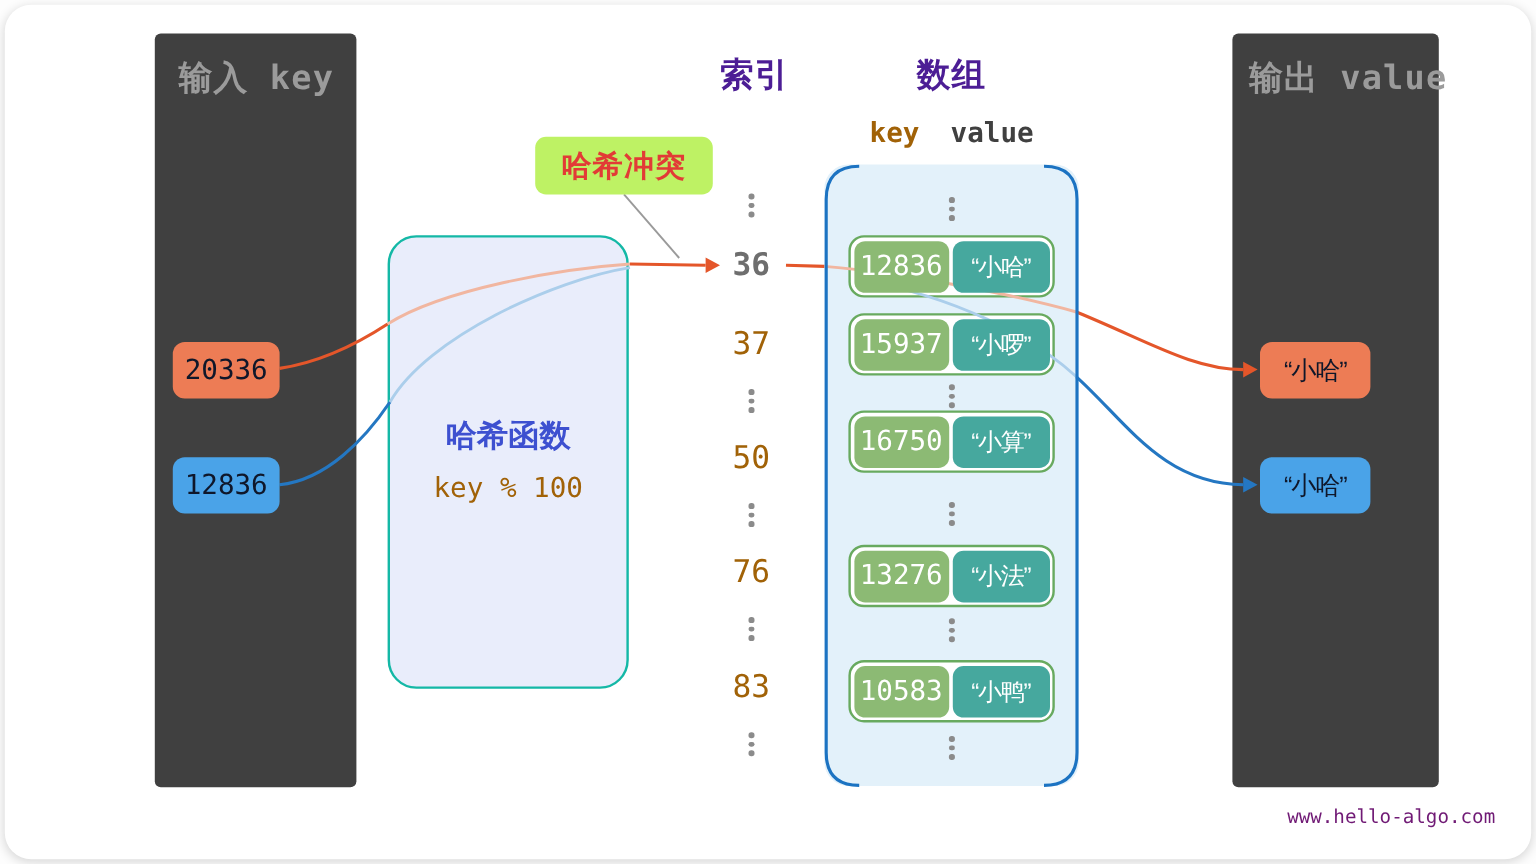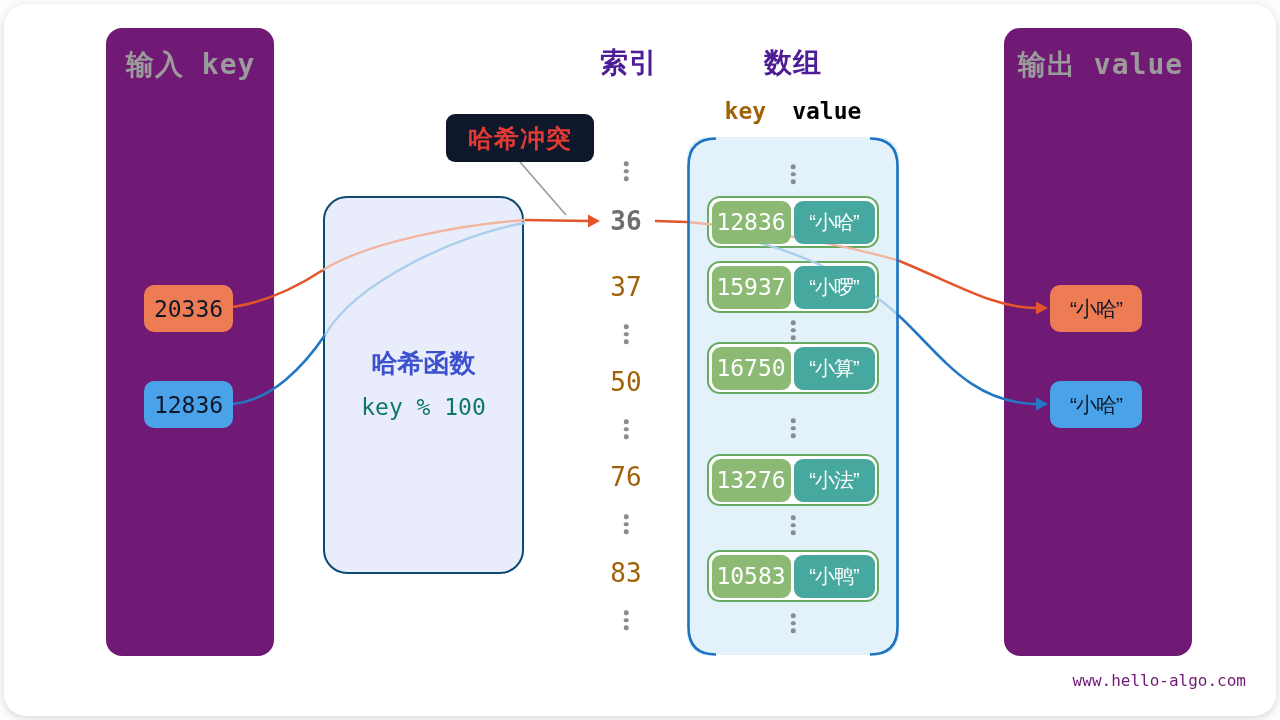--- a/index.html
+++ b/index.html
@@ -4,52 +4,52 @@
 <style>
   * { margin:0; padding:0; box-sizing:border-box; }
   html,body { width:1280px; height:720px; background:#fdfdfd; overflow:hidden;
               font-family:"Liberation Sans","DejaVu Sans",sans-serif; }
   .card { position:absolute; left:4px; top:4px; width:1272px; height:712px;
           background:#ffffff; border-radius:22px;
           box-shadow:0 2px 9px rgba(0,0,0,.16); }
   .mono { font-family:"DejaVu Sans Mono","Liberation Mono",monospace; }
 
   
-  .panel { position:absolute; background:#701a75; border-radius:16px; }
+  .panel { position:absolute; background:#404040; border-radius:5px;margin-left:23px; }
   .panel-title { position:absolute; left:20px; top:18px; font-size:28px; font-weight:bold;
                  color:#9b9b9b; letter-spacing:1px; white-space:nowrap;
                  font-family:"DejaVu Sans Mono","Liberation Mono",monospace; }
 
   .chip { position:absolute; width:89px; height:47px; border-radius:10px; z-index:6;
           display:flex; align-items:center; justify-content:center;
           color:#0f172a; font-size:23px; }
   .chip.orange { background:#ed7c55; }
   .chip.blue   { background:#4aa3e8; }
 
   
   .hashbox { position:absolute; left:319px; top:192px; width:201px; height:378px;
-             background:#e9edfb; border:2px solid #0c4a6e; border-radius:24px; }
+             background:#e9edfb; border:2px solid #14b8a6; border-radius:24px; }
   .hash-title { position:absolute; width:100%; top:148px; text-align:center;
                 font-size:26px; font-weight:bold; color:#3d50d0; }
   .hash-formula { position:absolute; width:100%; top:196px; text-align:center;
-                  font-size:23px; color:#0f766e; }
+                  font-size:23px; color:#a16207; }
 
   
   .collision { position:absolute; left:442px; top:110px; width:148px; height:48px;
-               background:#0f172a; border-radius:9px; z-index:6;
+               background:#bef264; border-radius:9px; z-index:6;
                display:flex; align-items:center; justify-content:center;
                color:#e23b36; font-size:25px; font-weight:bold; letter-spacing:1px; }
 
   
   .col-header { position:absolute; transform:translate(-50%,-50%); font-size:28px;
                 font-weight:bold; color:#4c1d95; letter-spacing:1px; z-index:6; white-space:nowrap; }
   .kv-header { position:absolute; left:683px; top:94px; width:212px; z-index:6;
                display:flex; justify-content:center; gap:26px; font-size:23px; font-weight:bold; }
   .kv-header .k { color:#a16207; }
-  .kv-header .v { color:#000000; }
+  .kv-header .v { color:#404040; }
 
   
   .idx { position:absolute; transform:translate(-50%,-50%); left:622px; z-index:6;
          font-size:26px; color:#a16207;
          font-family:"DejaVu Sans Mono","Liberation Mono",monospace; }
   .idx.active { color:#6e6e6e; font-weight:bold; }
 
   
   .vdots { position:absolute; transform:translate(-50%,-50%); display:flex;
            flex-direction:column; gap:3px; align-items:center; z-index:6; }
@@ -202,21 +202,21 @@
     <div class="kbox mono">10583</div>
     <div class="vbox">“小鸭”</div>
   </div>
 
   <div class="vdots" style="left:789px; top:619px;">
       <i></i>
       <i></i>
       <i></i>
     </div>
 
-  <div class="panel" style="left:1000px; top:24px; width:188px; height:628px;">
+  <div class="panel" style="left:1000px; top:24px; width:172px; height:628px;">
     <div class="panel-title" style="left:14px;">输出 value</div>
   </div>
   <div class="chip orange" style="left:1046px; top:281px; width:92px; font-size:21px; letter-spacing:-1px;">“小哈”</div>
   <div class="chip blue" style="left:1046px; top:377px; width:92px; font-size:21px; letter-spacing:-1px;">“小哈”</div>
 
   <div class="watermark mono">www.hello-algo.com</div>
 
 </div>
 
 </body></html>

